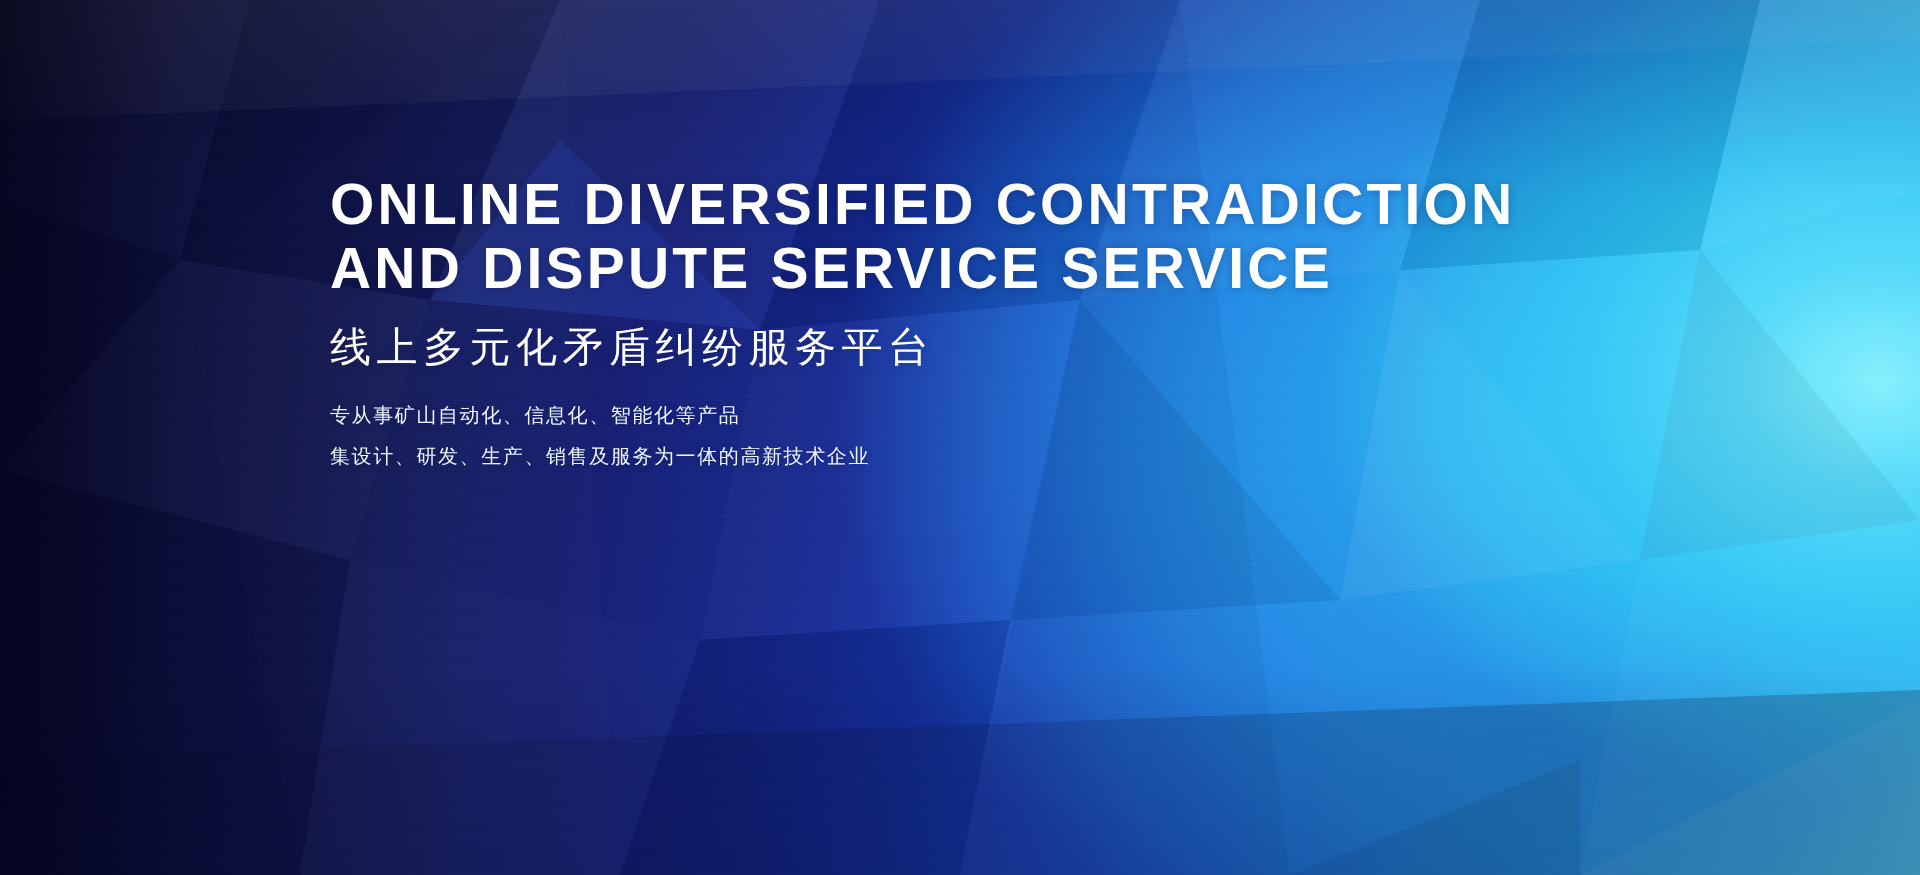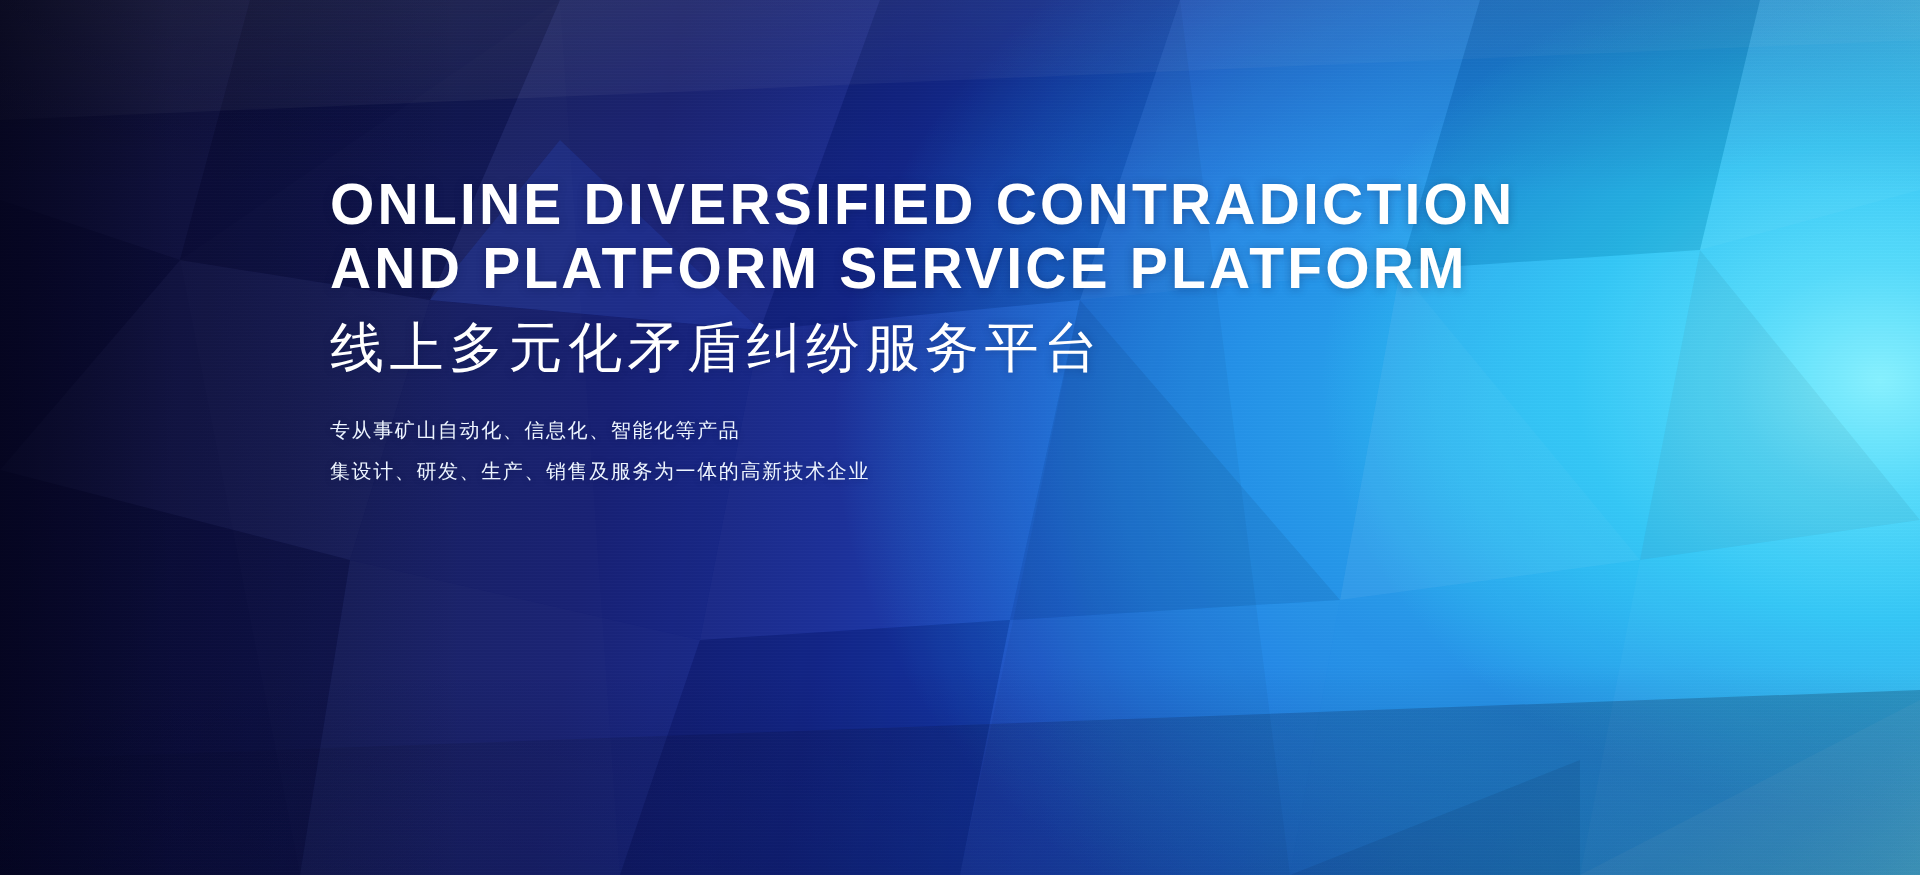--- a/index.html
+++ b/index.html
@@ -76,31 +76,31 @@
     line-height:64px;
     font-weight:700;
     color:#ffffff;
     letter-spacing:3.2px;
     white-space:nowrap;
     text-shadow:0 1px 10px rgba(0,20,70,.30);
   }
 
   .subhead {
     margin-top:22px;
-    font-size:54px;
+    font-size:41px;
     line-height:50px;
     font-weight:300;
     color:#ffffff;
     letter-spacing:5.5px;
     white-space:nowrap;
     text-shadow:0 1px 8px rgba(0,20,70,.28);
   }
 
   .desc {
-    margin-top:40px;
+    margin-top:25px;
     font-size:20px;
     line-height:37px;
     font-weight:400;
     color:#eef5ff;
     letter-spacing:1.6px;
     white-space:nowrap;
     text-shadow:0 1px 6px rgba(0,20,70,.35);
   }
 </style>
 </head>
@@ -161,21 +161,21 @@
       </g>
     </svg>
   </div>
 
   <div class="bg-layer" id="bg-texture"></div>
   <div class="bg-layer" id="bg-vignette"></div>
   <div class="bg-layer" id="bg-vignette-bottom"></div>
 
   <div id="copy">
     <div class="headline">ONLINE DIVERSIFIED CONTRADICTION</div>
-    <div class="headline">AND PLATFORM SERVICE PLATFORM</div>
+    <div class="headline">AND DISPUTE SERVICE SERVICE</div>
 
     <div class="subhead">线上多元化矛盾纠纷服务平台</div>
 
     <div class="desc">专从事矿山自动化、信息化、智能化等产品</div>
     <div class="desc" style="margin-top:4px">集设计、研发、生产、销售及服务为一体的高新技术企业</div>
   </div>
 
 </div>
 
 </body></html>

